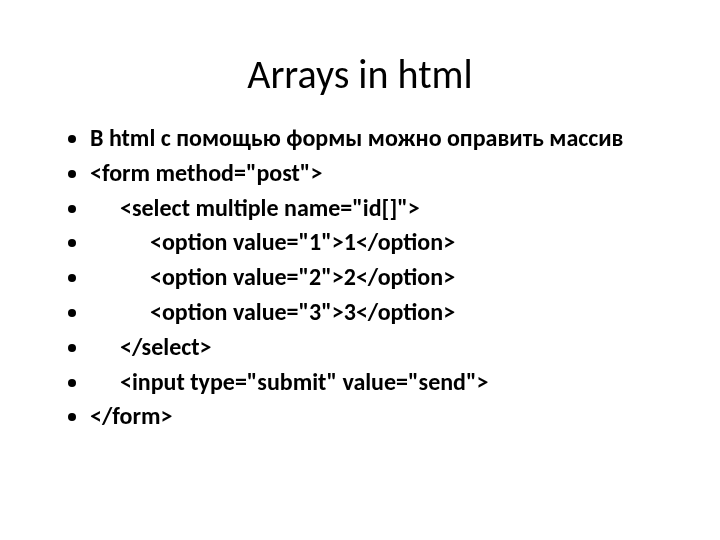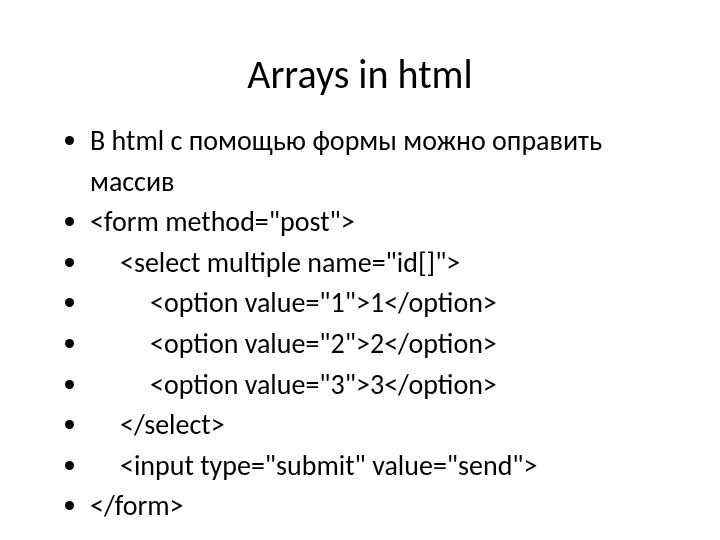--- a/index.html
+++ b/index.html
@@ -21,22 +21,23 @@
   .title {
     text-align: center;
     font-size: 40px;
     margin: 6px 0 22px 0;
     font-weight: 400;
   }
   ul.body {
     list-style: disc;
     padding-left: 50px;
     margin: 0;
-    font-size: 28px;
+    font-size: 24px;
     line-height: 1.45;
+    font-weight: bold;
   }
   ul.body li {
     margin: 0;
   }
   .ind1 { padding-left: 30px; }
   .ind2 { padding-left: 60px; }
 </style>
 </head>
 <body>
 

